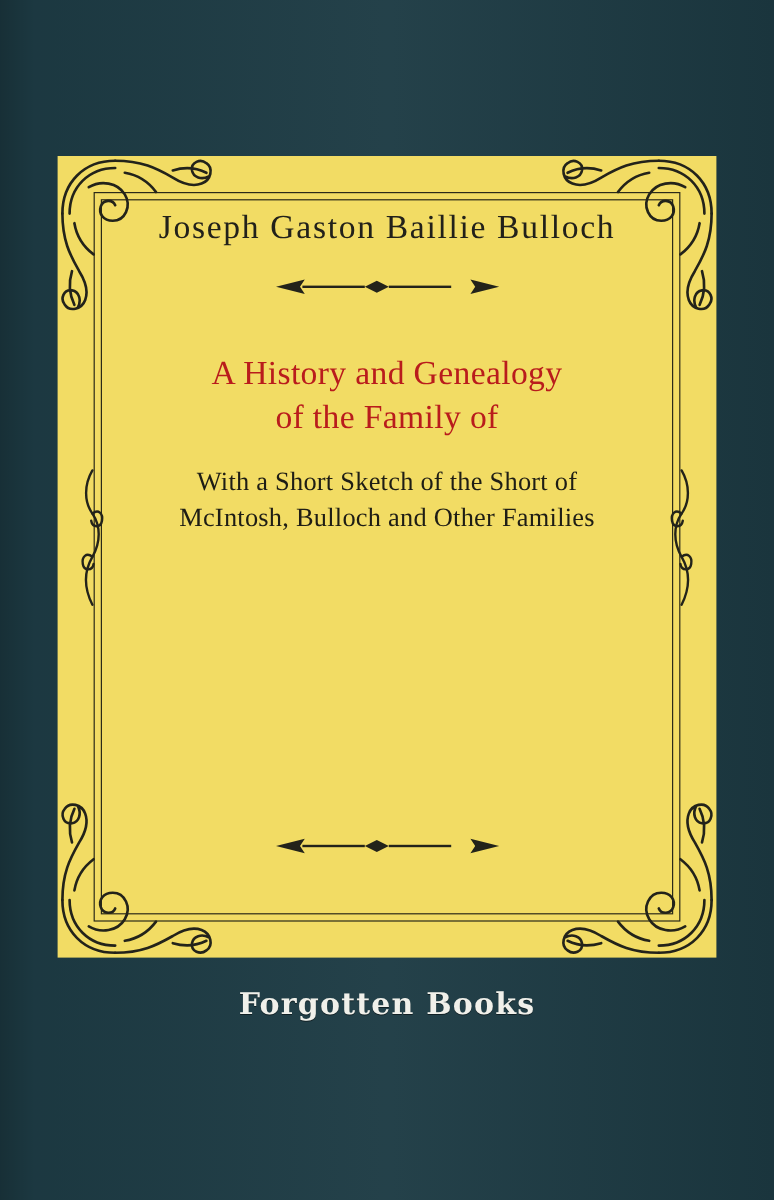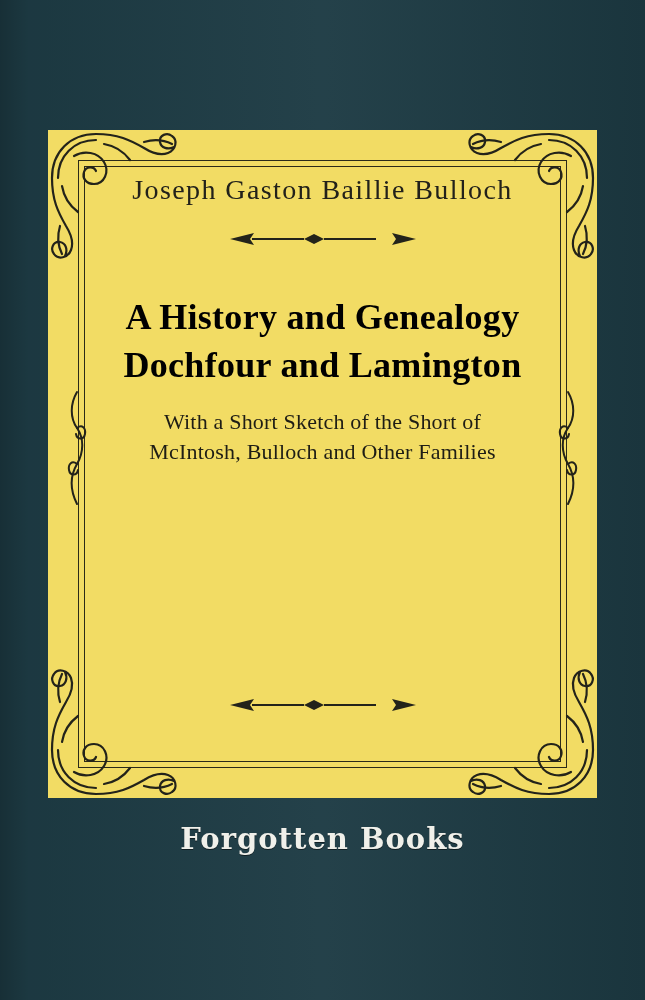--- a/index.html
+++ b/index.html
@@ -113,25 +113,25 @@
     margin: 22px auto 0;
     width: 190px;
     height: 22px;
   }
   .divider svg { display: block; width: 100%; height: 100%; }
 
   .title-block {
     margin-top: 44px;
   }
   .title-line {
-    font-size: 36px;
+    font-size: 28px;
     line-height: 1.32;
-    font-weight: 700;
+    font-weight: 400;
     letter-spacing: 0.3px;
-    color: #000000;
+    color: #b91c1c;
   }
   .subtitle-block {
     margin-top: 18px;
   }
   .subtitle-line {
     font-size: 22px;
     line-height: 1.38;
     letter-spacing: 0.2px;
     color: #1e1d15;
   }
@@ -148,21 +148,21 @@
 
   
   .publisher {
     position: absolute;
     left: 0;
     right: 0;
     top: 822px;
     text-align: center;
     color: #f0f0ea;
     font-family: "DejaVu Serif", serif;
-    font-size: 29px;
+    font-size: 25px;
     letter-spacing: 1px;
     font-weight: 700;
     text-shadow: 0 1px 0 rgba(0,0,0,0.5);
   }
 </style>
 </head>
 <body>
 
 <div class="cover">
 
@@ -261,21 +261,21 @@
             <rect x="24" y="10" width="52" height="2"></rect>
             <path d="M76 11 L86 6 L96 11 L86 16 Z"></path>
             <rect x="96" y="10" width="52" height="2"></rect>
             <path d="M188 11 L164 5 L168 11 L164 17 Z"></path>
           </g>
         </svg>
       </div>
 
       <div class="title-block">
         <div class="title-line">A History and Genealogy</div>
-        <div class="title-line">Dochfour and Lamington</div>
+        <div class="title-line">of the Family of</div>
       </div>
 
       <div class="subtitle-block">
         <div class="subtitle-line">With a Short Sketch of the Short of</div>
         <div class="subtitle-line">McIntosh, Bulloch and Other Families</div>
       </div>
 
       <div class="divider-lower">
         <div class="divider">
           <svg viewBox="0 0 190 22" xmlns="http://www.w3.org/2000/svg">

